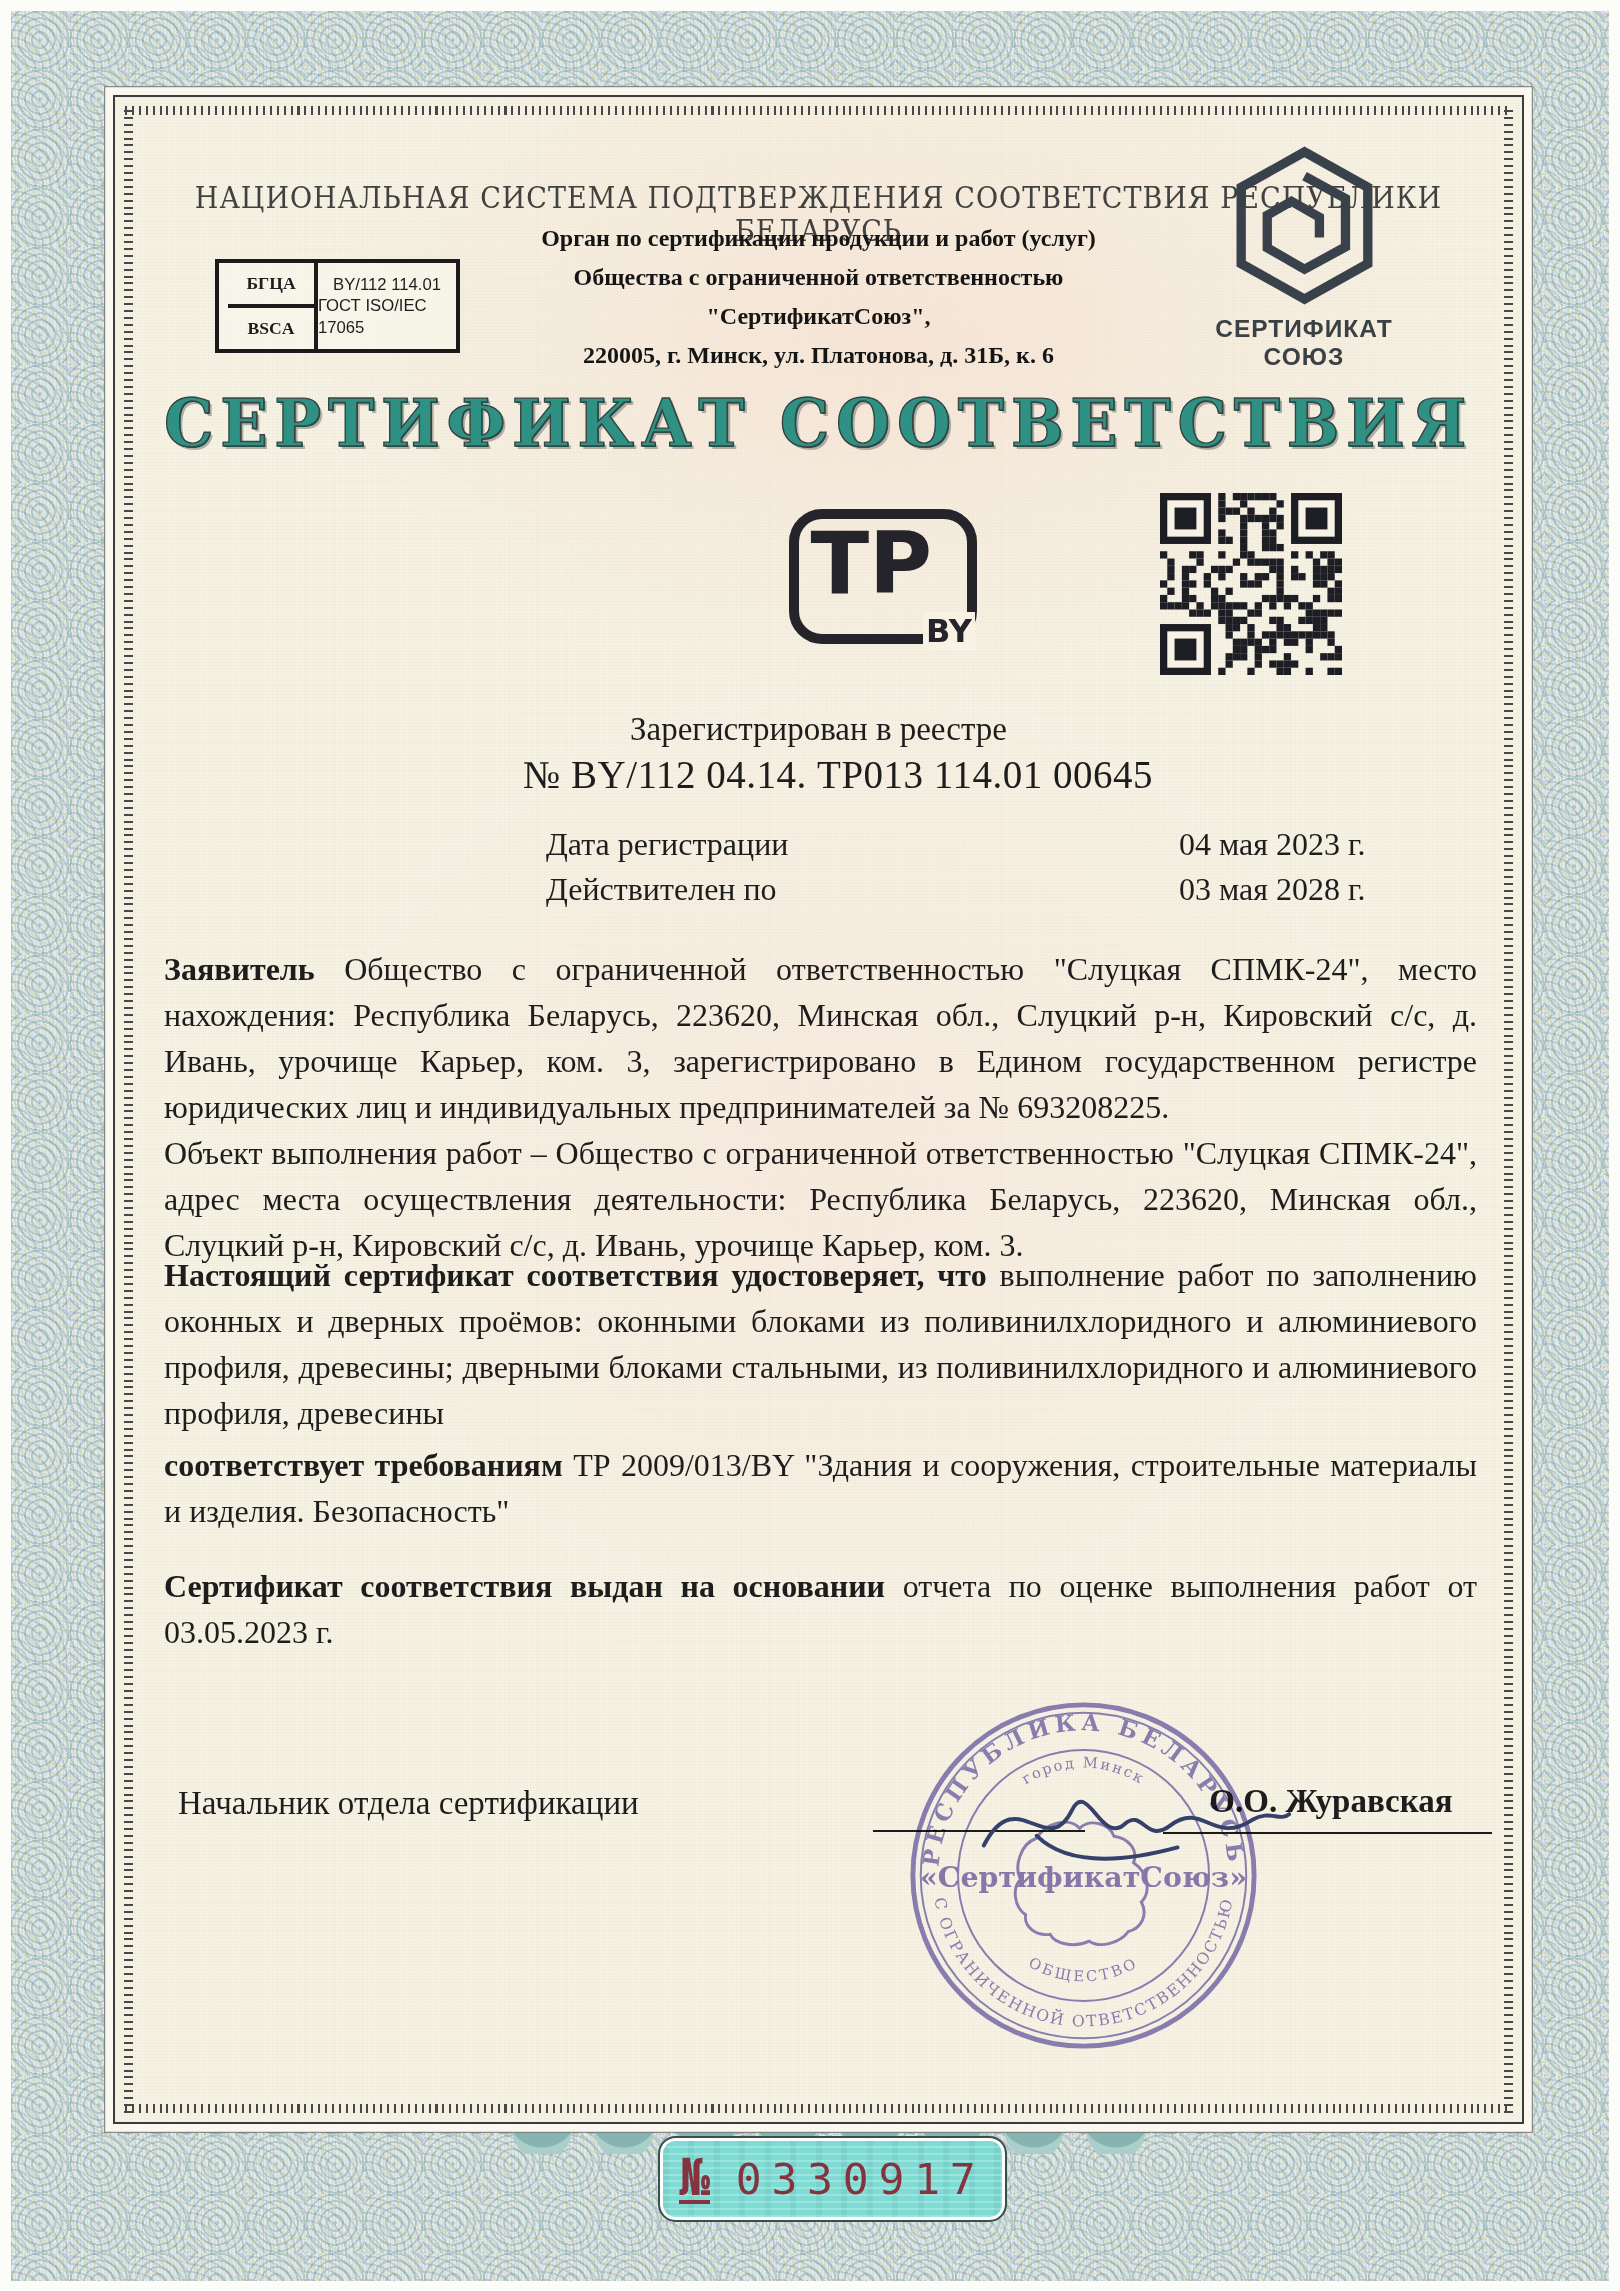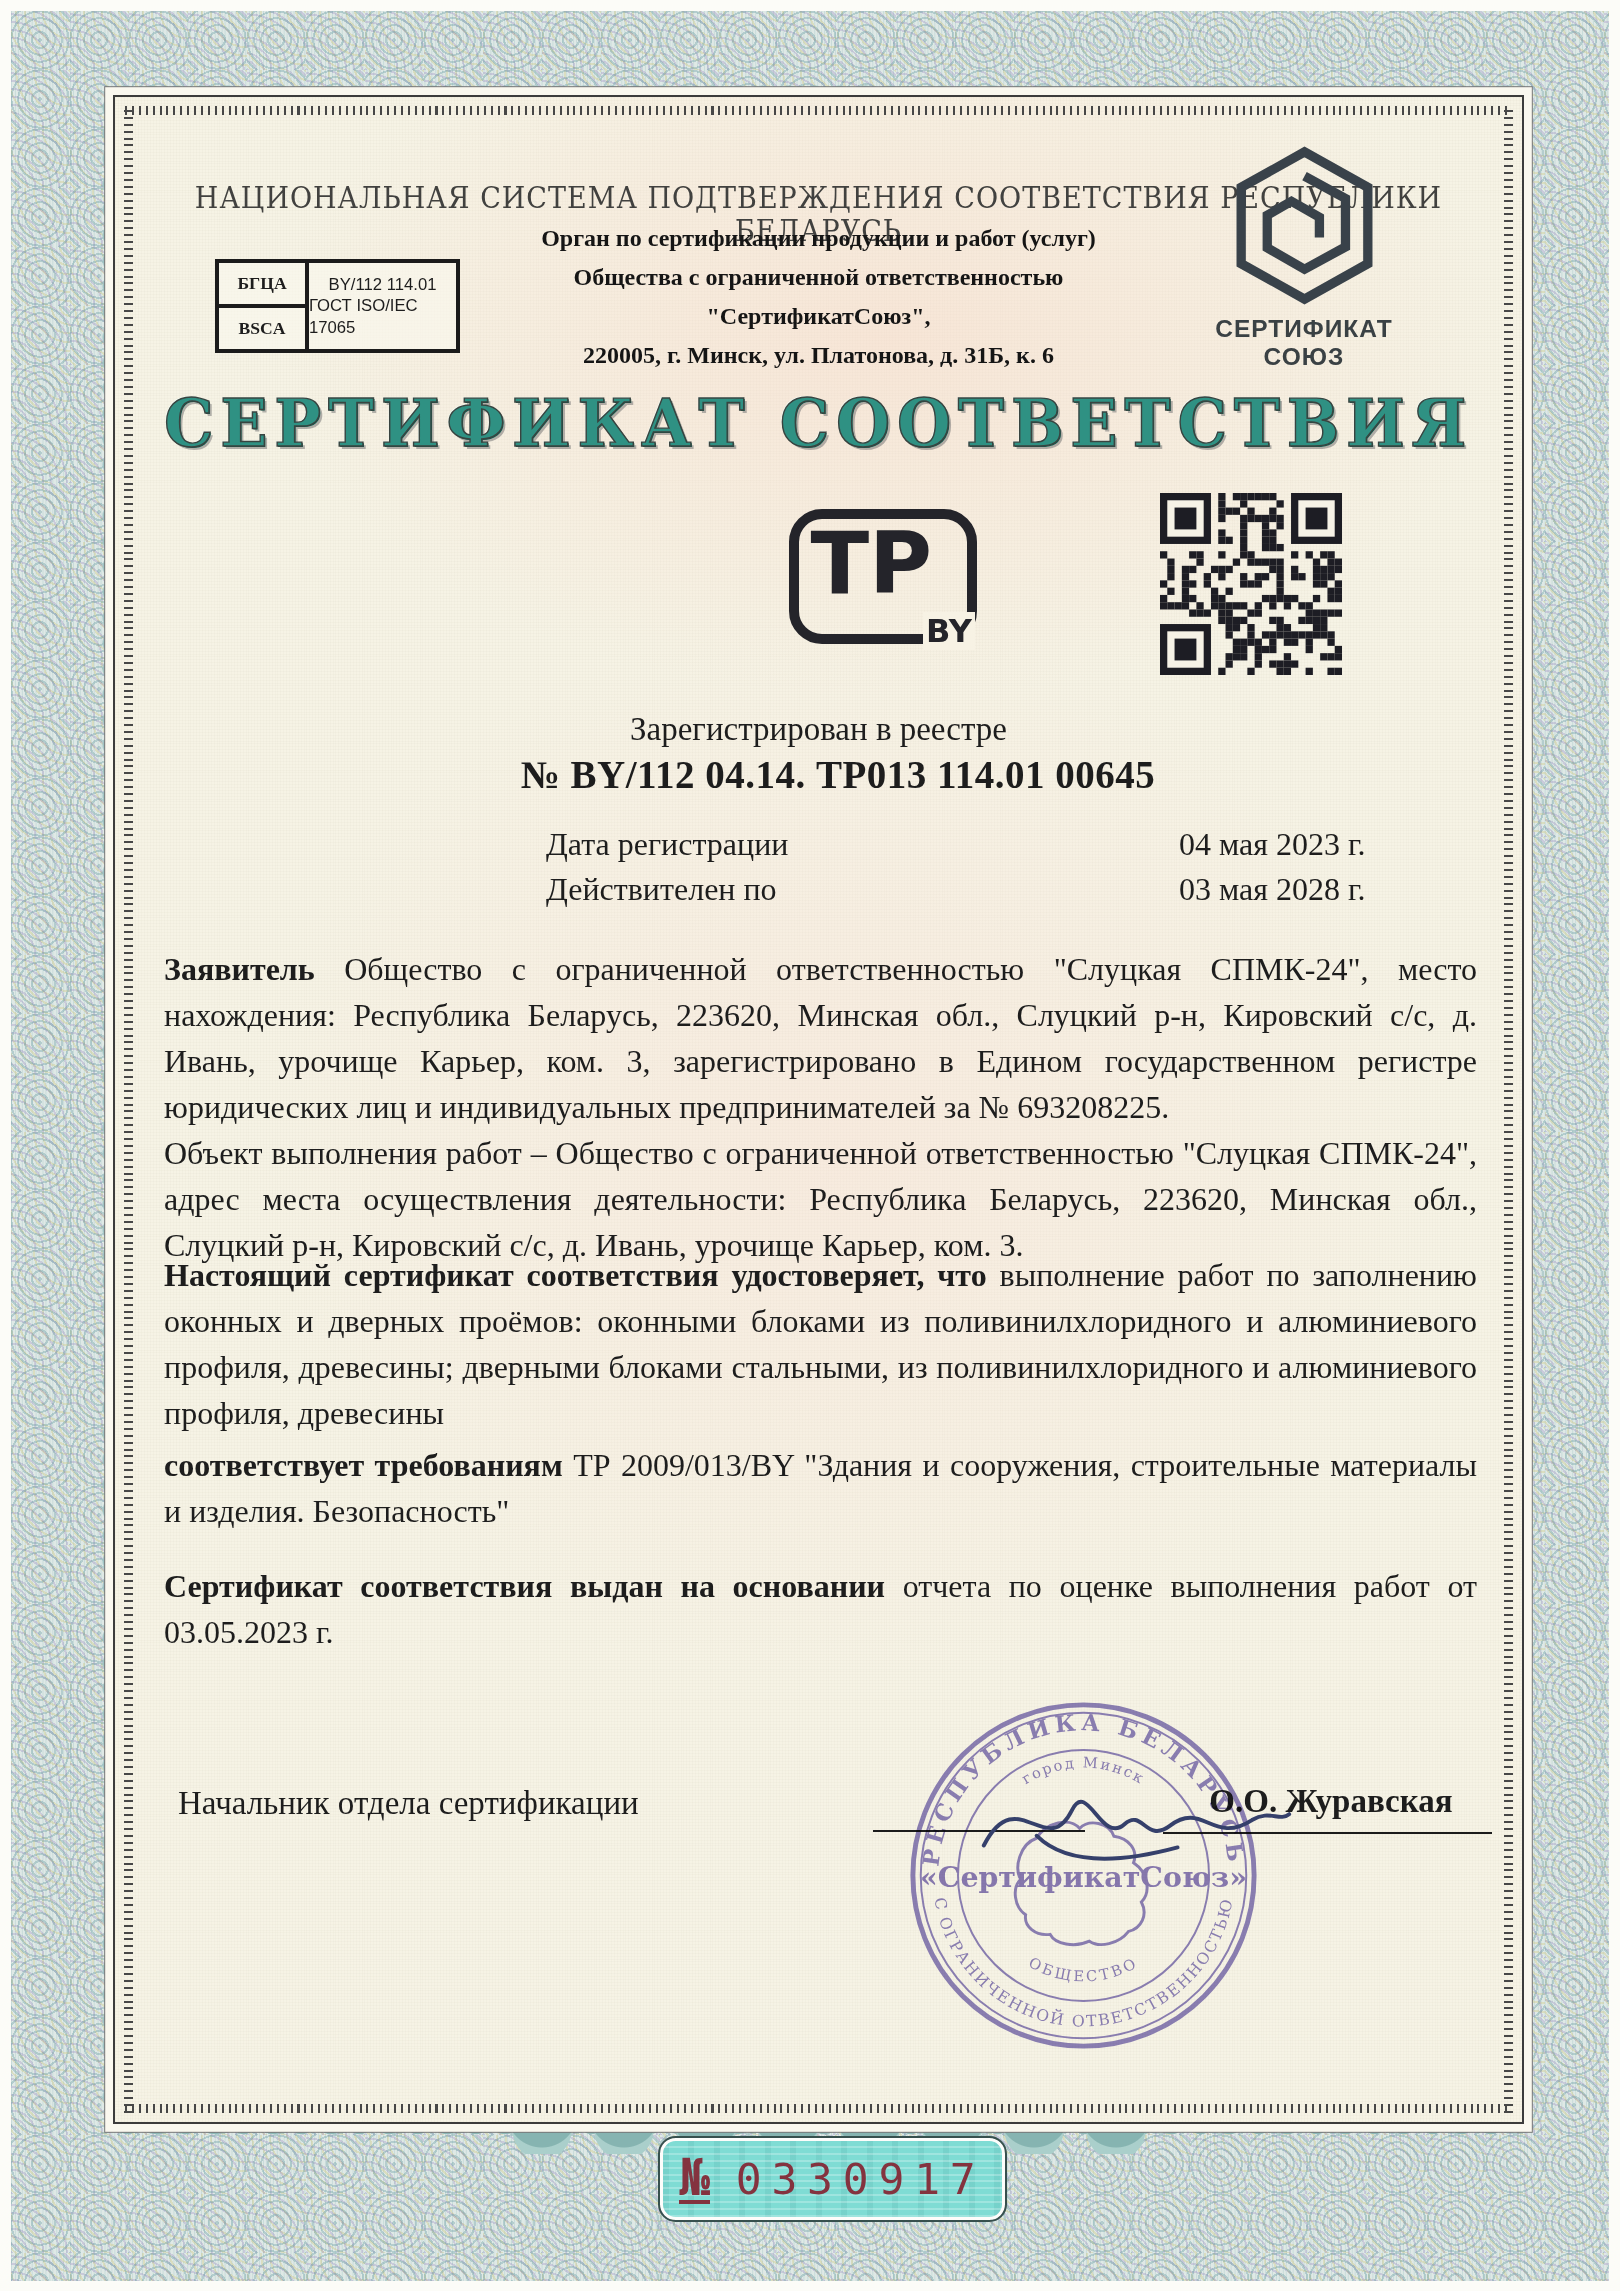--- a/index.html
+++ b/index.html
@@ -48,21 +48,21 @@
   .tick.l{top:8.8px;bottom:8.8px;left:8.8px;width:8.8px;background:repeating-linear-gradient(0deg,#474747 0 2px,transparent 2px 6.9px);}
   .tick.r{top:8.8px;bottom:8.8px;right:8.8px;width:8.8px;background:repeating-linear-gradient(0deg,#474747 0 2px,transparent 2px 6.9px);}
 
   .abs{position:absolute;}
   .center{left:0;right:0;text-align:center;}
 
   .sys-line{top:86px;font-size:27px;letter-spacing:1px;color:#41413f;
     font-family:"DejaVu Serif",serif;transform:scaleY(1.08);}
   .org-block{top:122px;font-weight:bold;font-size:24px;line-height:39px;color:#151515;}
 
-  .accred{left:100px;top:162px;width:245px;height:94px;border:4.9px solid #1b1b1b;display:flex;box-sizing:border-box;background:rgba(250,248,238,.6);}
+  .accred{left:100px;top:162px;width:245px;height:94px;border:4.9px solid #1b1b1b;display:flex;box-sizing:border-box;background:rgba(250,248,238,.6);padding-left:9px;}
   .accred-left{width:86px;border-right:4.9px solid #1b1b1b;display:flex;flex-direction:column;}
   .accred-cell{flex:1;display:flex;align-items:center;justify-content:center;font-weight:bold;font-size:17.6px;}
   .accred-cell:first-child{border-bottom:4.9px solid #1b1b1b;}
   .accred-right{flex:1;display:flex;flex-direction:column;align-items:center;justify-content:center;font-weight:normal;font-size:16.7px;line-height:21.6px;font-family:"Liberation Sans",sans-serif;}
 
   .hexlogo{left:1096px;top:47px;width:186px;text-align:center;}
   .hexlogo .caption{margin-top:3.9px;font-family:"Liberation Sans",sans-serif;font-weight:bold;font-size:24.5px;letter-spacing:1px;color:#3a4144;}
 
   .title{top:290px;font-family:"DejaVu Serif",serif;font-weight:bold;font-size:62px;letter-spacing:6.9px;
     color:#2f9183;-webkit-text-stroke:1.4px #394440;
@@ -70,21 +70,21 @@
     transform:scaleY(1.05);}
 
   .trmark{left:674px;top:412px;width:188px;height:135px;}
   .trbox{width:100%;height:100%;box-sizing:border-box;border:10.8px solid #24242a;border-radius:33px;position:relative;padding-left:24px;}
   .tr-main{position:absolute;left:0;right:23.5px;top:-5.9px;text-align:center;font-family:"DejaVu Sans",sans-serif;font-weight:bold;font-size:86px;color:#24242a;letter-spacing:0px;}
   .tr-sub{position:absolute;right:-7.8px;bottom:-15.7px;font-family:"DejaVu Sans",sans-serif;font-weight:bold;font-size:32px;color:#24242a;background:#f7f2e4;padding:0 2.9px;}
 
   .qr{left:1045px;top:396px;width:182px;height:182px;}
 
   .reg-label{top:614px;font-size:33px;}
-  .reg-number{top:655px;font-size:39px;font-weight:bold;letter-spacing:0.5px;padding-left:39px;}
+  .reg-number{top:655px;font-size:39px;font-weight:normal;letter-spacing:0.5px;padding-left:39px;}
   .dates{left:431px;top:725px;font-size:32px;line-height:45px;}
   .date-row{display:flex;}
   .date-label{width:633px;}
 
   .para{left:49px;width:1313px;font-size:32px;line-height:46px;text-align:justify;}
   .para p{margin:0;}
   .p1{top:849px;}
   .p2{top:1155px;}
   .p3{top:1345px;}
   .p4{top:1466px;}

